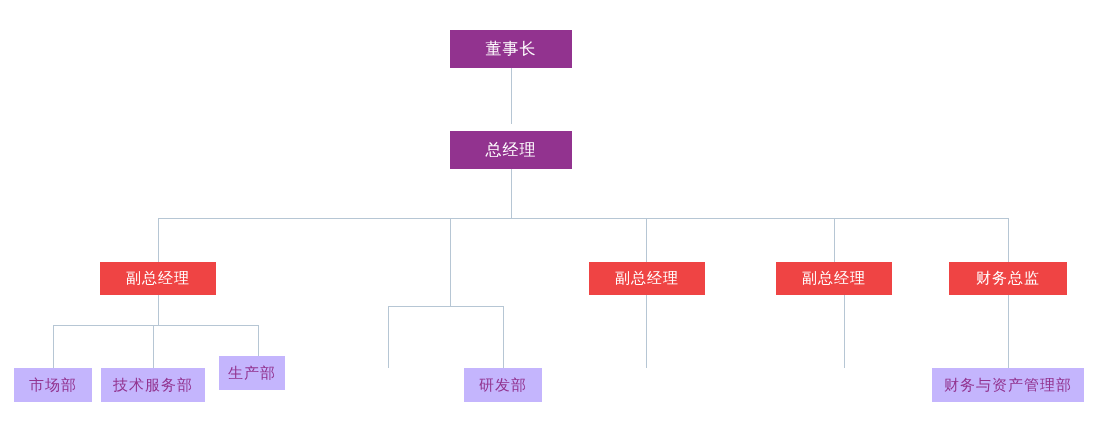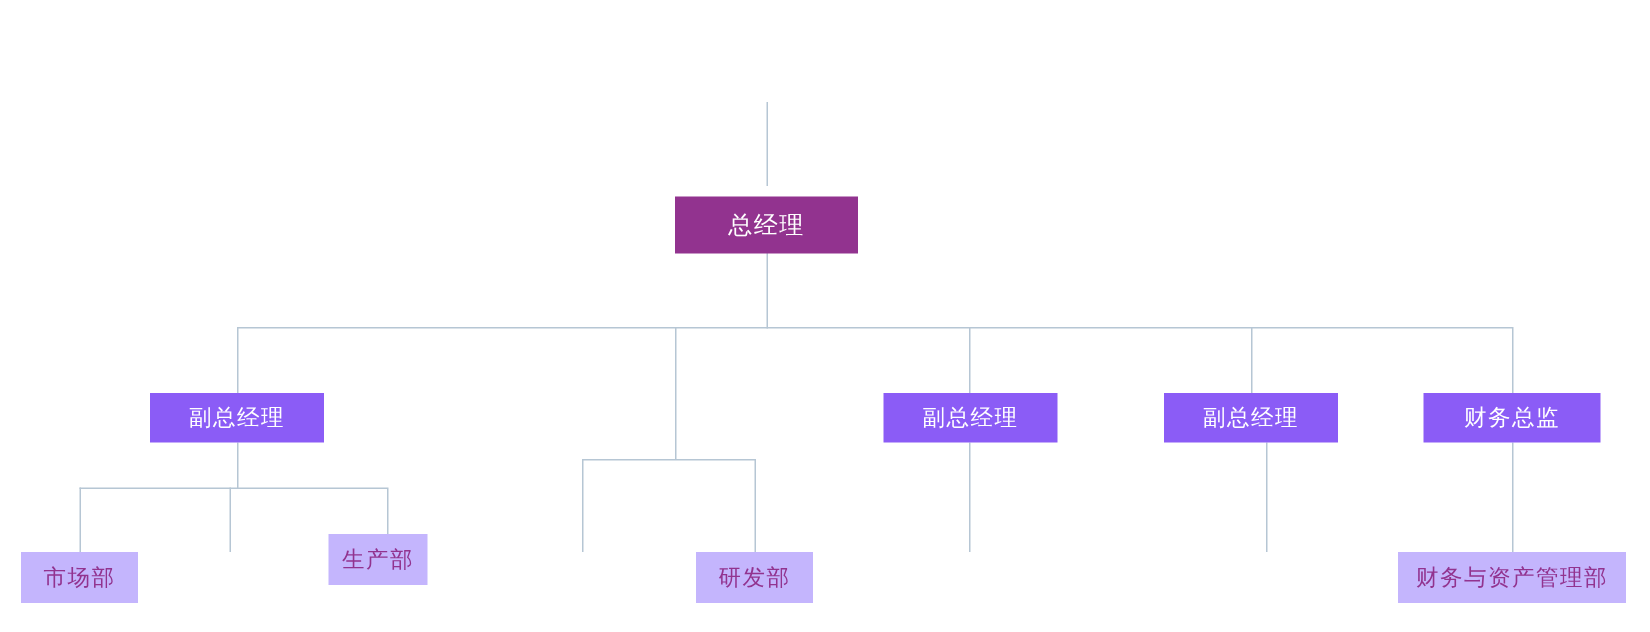--- a/index.html
+++ b/index.html
@@ -37,21 +37,21 @@
     white-space: nowrap;
     line-height: 1;
   }
   .node.lvl1 {
     background: #92338f;
     color: #ffffff;
     font-size: 16px;
     height: 38px;
   }
   .node.lvl2 {
-    background: #8b5cf6;
+    background: #ef4444;
     color: #ffffff;
     font-size: 15px;
     height: 33px;
   }
   .node.leaf {
     background: #c4b5fd;
     color: #92338f;
     font-size: 15px;
     height: 34px;
   }
@@ -86,33 +86,35 @@
   <div class="line h" style="left:388px; top:306px; width:116px;"></div>
   <div class="line v" style="left:388px; top:306px; height:62px;"></div>
   <div class="line v" style="left:503px; top:306px; height:62px;"></div>
 
   <div class="line v" style="left:646px; top:295px; height:73px;"></div>
 
   <div class="line v" style="left:844px; top:295px; height:73px;"></div>
 
   <div class="line v" style="left:1008px; top:295px; height:73px;"></div>
 
+  <div class="node lvl1" style="left:450px; top:30px; width:122px;">董事长</div>
 
   <div class="node lvl1" style="left:450px; top:131px; width:122px;">总经理</div>
 
   <div class="node lvl2" style="left:100px; top:262px; width:116px;">副总经理</div>
 
   <div class="node lvl2" style="left:589px; top:262px; width:116px;">副总经理</div>
 
   <div class="node lvl2" style="left:776px; top:262px; width:116px;">副总经理</div>
 
   <div class="node lvl2" style="left:949px; top:262px; width:118px;">财务总监</div>
 
   <div class="node leaf" style="left:14px; top:368px; width:78px;">市场部</div>
 
+  <div class="node leaf" style="left:101px; top:368px; width:104px;">技术服务部</div>
 
   <div class="node leaf" style="left:219px; top:356px; width:66px;">生产部</div>
 
 
   <div class="node leaf" style="left:464px; top:368px; width:78px;">研发部</div>
 
 
 
   <div class="node leaf" style="left:932px; top:368px; width:152px;">财务与资产管理部</div>
 

